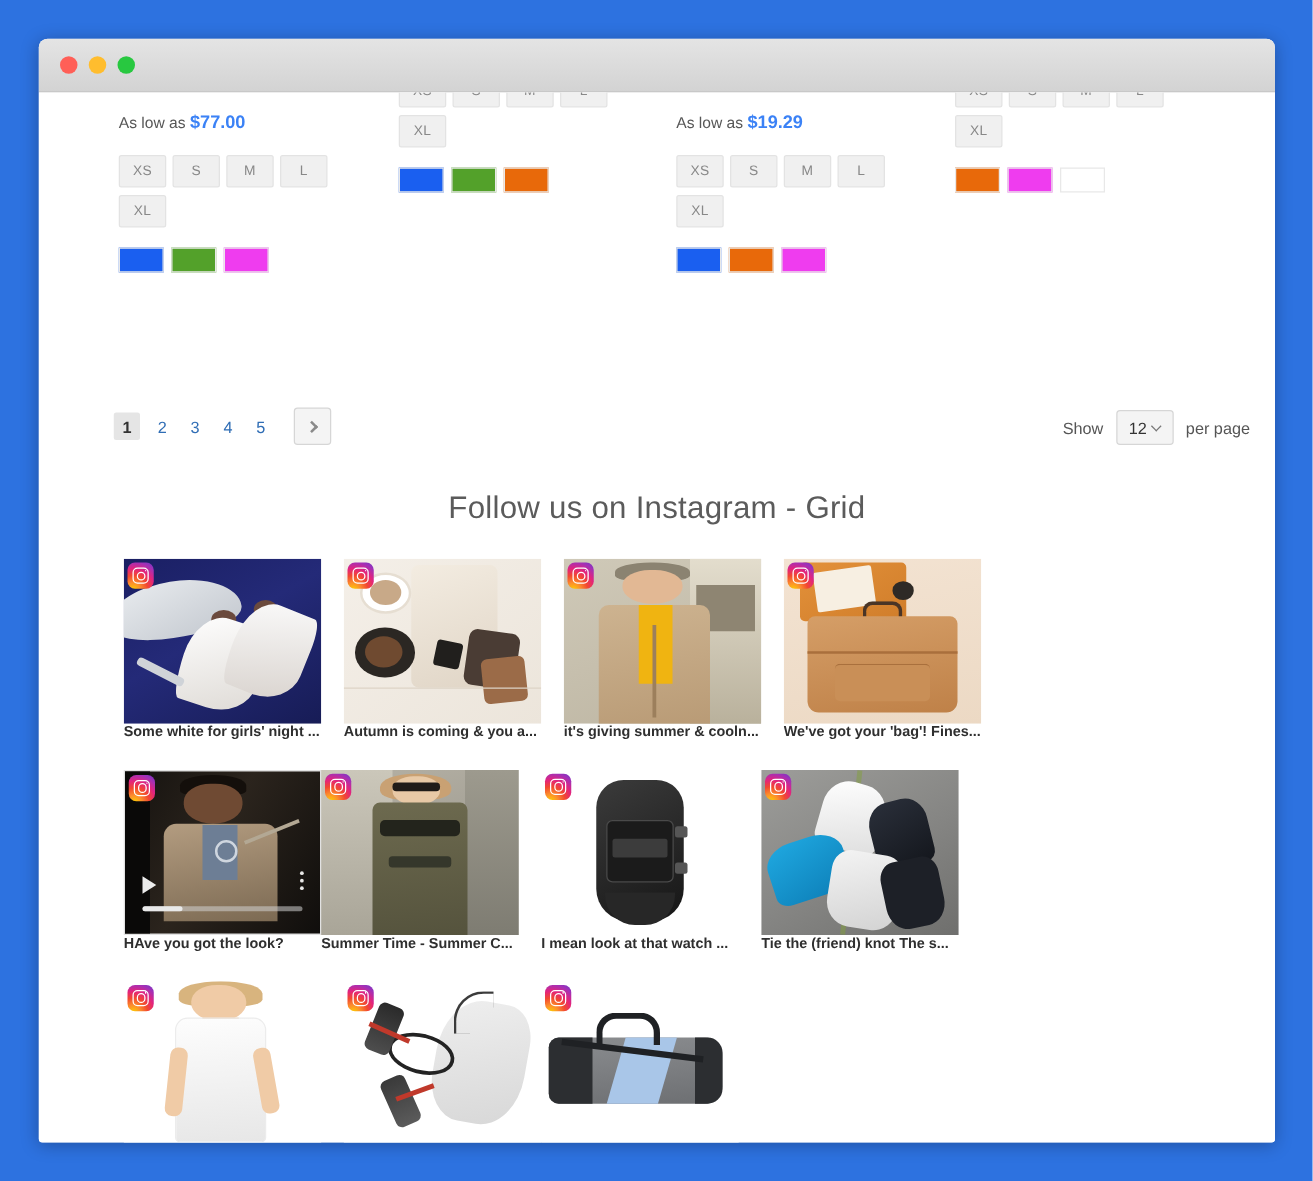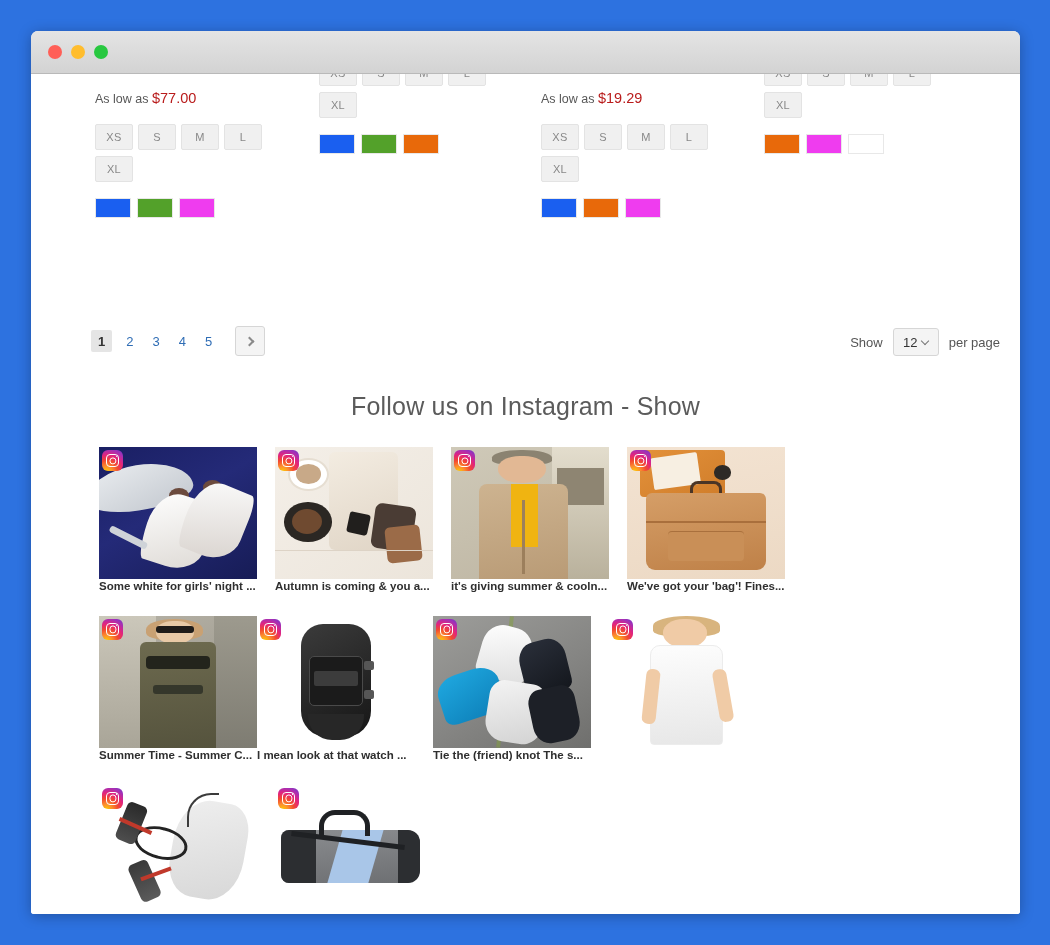--- a/index.html
+++ b/index.html
@@ -68,22 +68,22 @@
   }
 
   .price-line {
     font-size: 12.5px;
     color: #575757;
     white-space: nowrap;
     margin-bottom: 18px;
   }
   .price-line .price-value {
     font-size: 14.5px;
-    font-weight: normal;
-    color: #b91c1c;
+    font-weight: bold;
+    color: #3b82f6;
   }
 
   .size-row {
     display: flex;
     flex-wrap: wrap;
     width: 180px;
     gap: 0;
     align-items: flex-end;
   }
 
@@ -552,21 +552,21 @@
         <span class="limiter-label">Show</span>
         <div class="limiter-select">
           <span>12</span>
           <span class="caret"></span>
         </div>
         <span class="limiter-suffix">per page</span>
       </div>
 
     </div>
 
-    <div class="insta-title">Follow us on Instagram - Show</div>
+    <div class="insta-title">Follow us on Instagram - Grid</div>
 
     <div class="insta-grid">
 
       <div class="insta-item">
         <div class="insta-thumb">
           <div class="insta-photo ph ph-shoes">
             <div class="s1"></div>
               <div class="s5"></div>
               <div class="s6"></div>
               <div class="s2"></div>
@@ -629,20 +629,46 @@
               <div class="b2"></div>
               <div class="b3"></div>
           </div>
           <div class="ig-badge">
               <span class="ig-glyph"></span>
             </div>
         </div>
         <div class="insta-caption">We've got your 'bag'! Fines...</div>
       </div>
 
+      <div class="insta-item">
+        <div class="insta-thumb framed">
+          <div class="insta-photo ph ph-video">
+            <div class="v7"></div>
+              <div class="v2"></div>
+              <div class="v1"></div>
+              <div class="v3"></div>
+              <div class="v4"></div>
+              <div class="v5"></div>
+              <div class="v6"></div>
+          </div>
+          <div class="ig-badge">
+              <span class="ig-glyph"></span>
+            </div>
+          <div class="vid-play"></div>
+          <div class="vid-dots">
+              <i></i>
+              <i></i>
+              <i></i>
+            </div>
+          <div class="vid-bar">
+            <div class="vid-bar-fill" style="width:25%"></div>
+          </div>
+        </div>
+        <div class="insta-caption">HAve you got the look?</div>
+      </div>
 
       <div class="insta-item">
         <div class="insta-thumb">
           <div class="insta-photo ph ph-dress">
             <div class="d1"></div>
               <div class="d8"></div>
               <div class="d4"></div>
               <div class="d2"></div>
               <div class="d3"></div>
               <div class="d5"></div>

